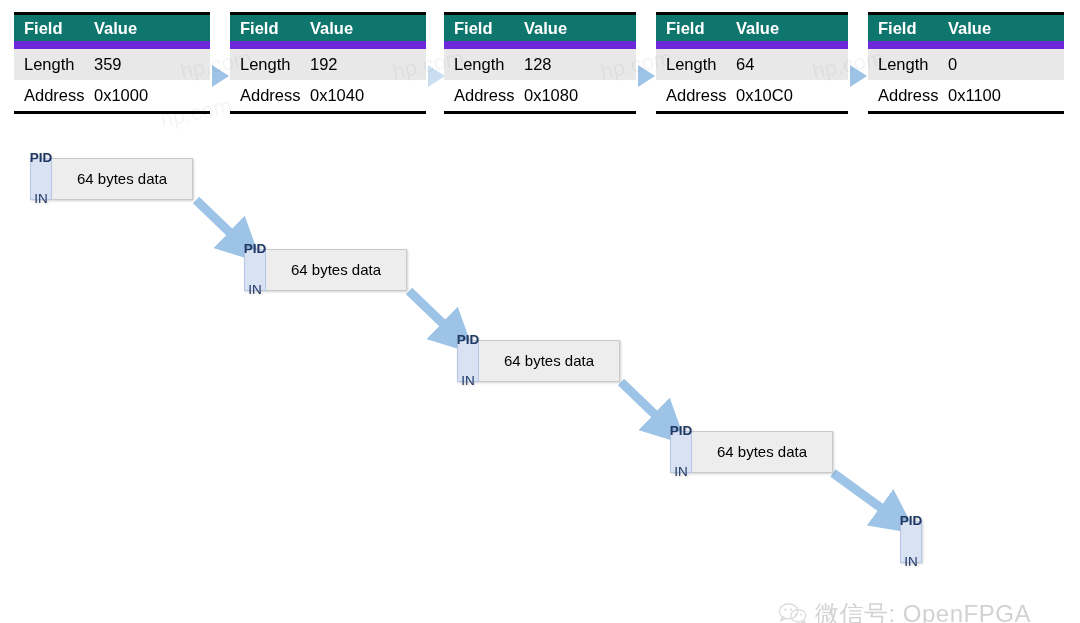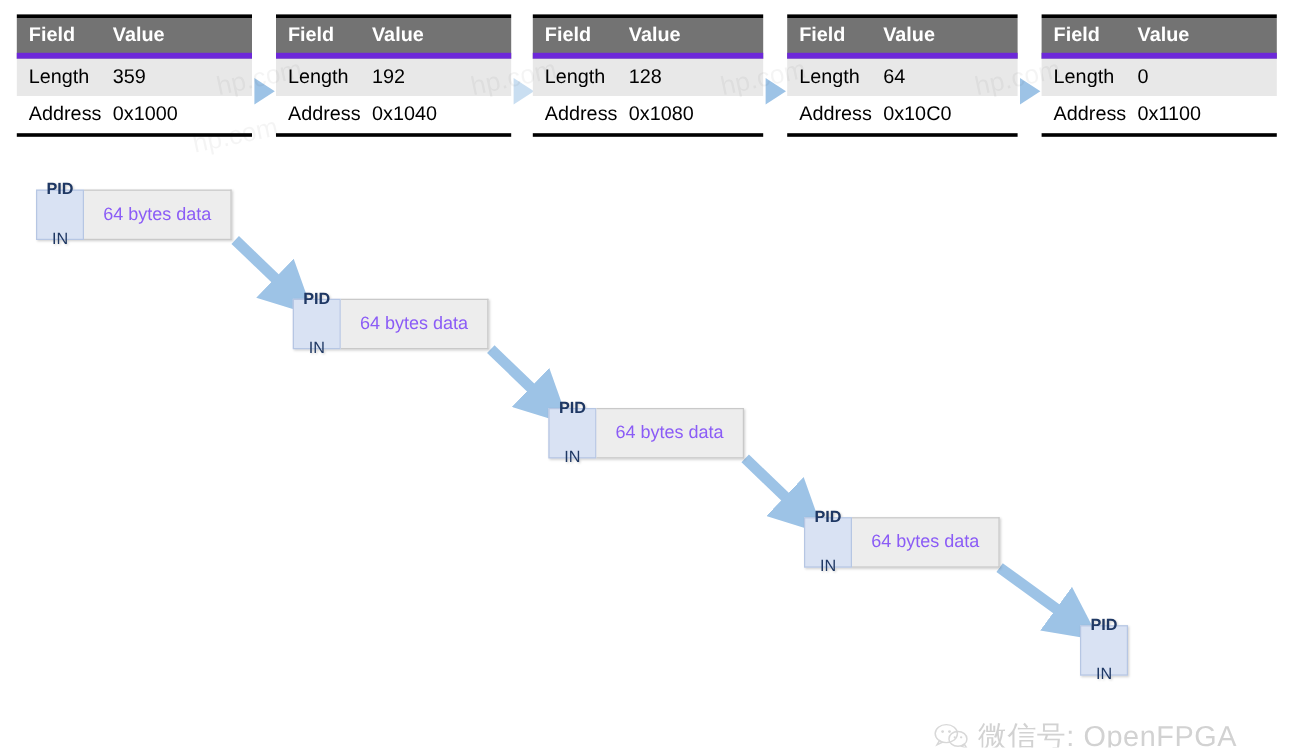--- a/index.html
+++ b/index.html
@@ -29,25 +29,25 @@
     height: 3px;
     background: #000000;
   }
   .desc-row {
     display: flex;
     align-items: center;
     height: 31px;
     box-sizing: border-box;
   }
   .desc-row.head {
-    background: #737373;
+    background: #0f766e;
     color: #ffffff;
     font-weight: bold;
     height: 34px;
-    border-bottom: 5px solid #6d28d9;
+    border-bottom: 8px solid #6d28d9;
   }
   .desc-row.alt {
     background: #e8e8e8;
   }
   .desc-row.plain {
     background: #ffffff;
   }
   .cell-field {
     width: 78px;
     padding-left: 10px;
@@ -84,21 +84,21 @@
   .pkt {
     position: absolute;
     display: flex;
     box-sizing: border-box;
     filter: drop-shadow(1px 1px 1px rgba(0,0,0,0.18));
   }
   .pkt .pid {
     background: #d9e2f3;
     border: 1px solid #b6c6e3;
     box-sizing: border-box;
-    width: 40px;
+    width: 22px;
     display: flex;
     flex-direction: column;
     align-items: center;
     justify-content: center;
     color: #1f3864;
     line-height: 1.25;
   }
   .pkt .pid .pid-top {
     font-weight: bold;
     font-size: 13.5px;
@@ -111,21 +111,21 @@
     flex: 1;
     background: #ededed;
     border: 1px solid #c9c9c9;
     border-left: none;
     box-sizing: border-box;
     display: flex;
     align-items: center;
     justify-content: center;
     text-align: center;
     font-size: 15px;
-    color: #8b5cf6;
+    color: #000000;
     line-height: 1.2;
     padding: 0 4px;
   }
 
   
   #arrow-layer {
     position: absolute;
     left: 0;
     top: 0;
     width: 1080px;

